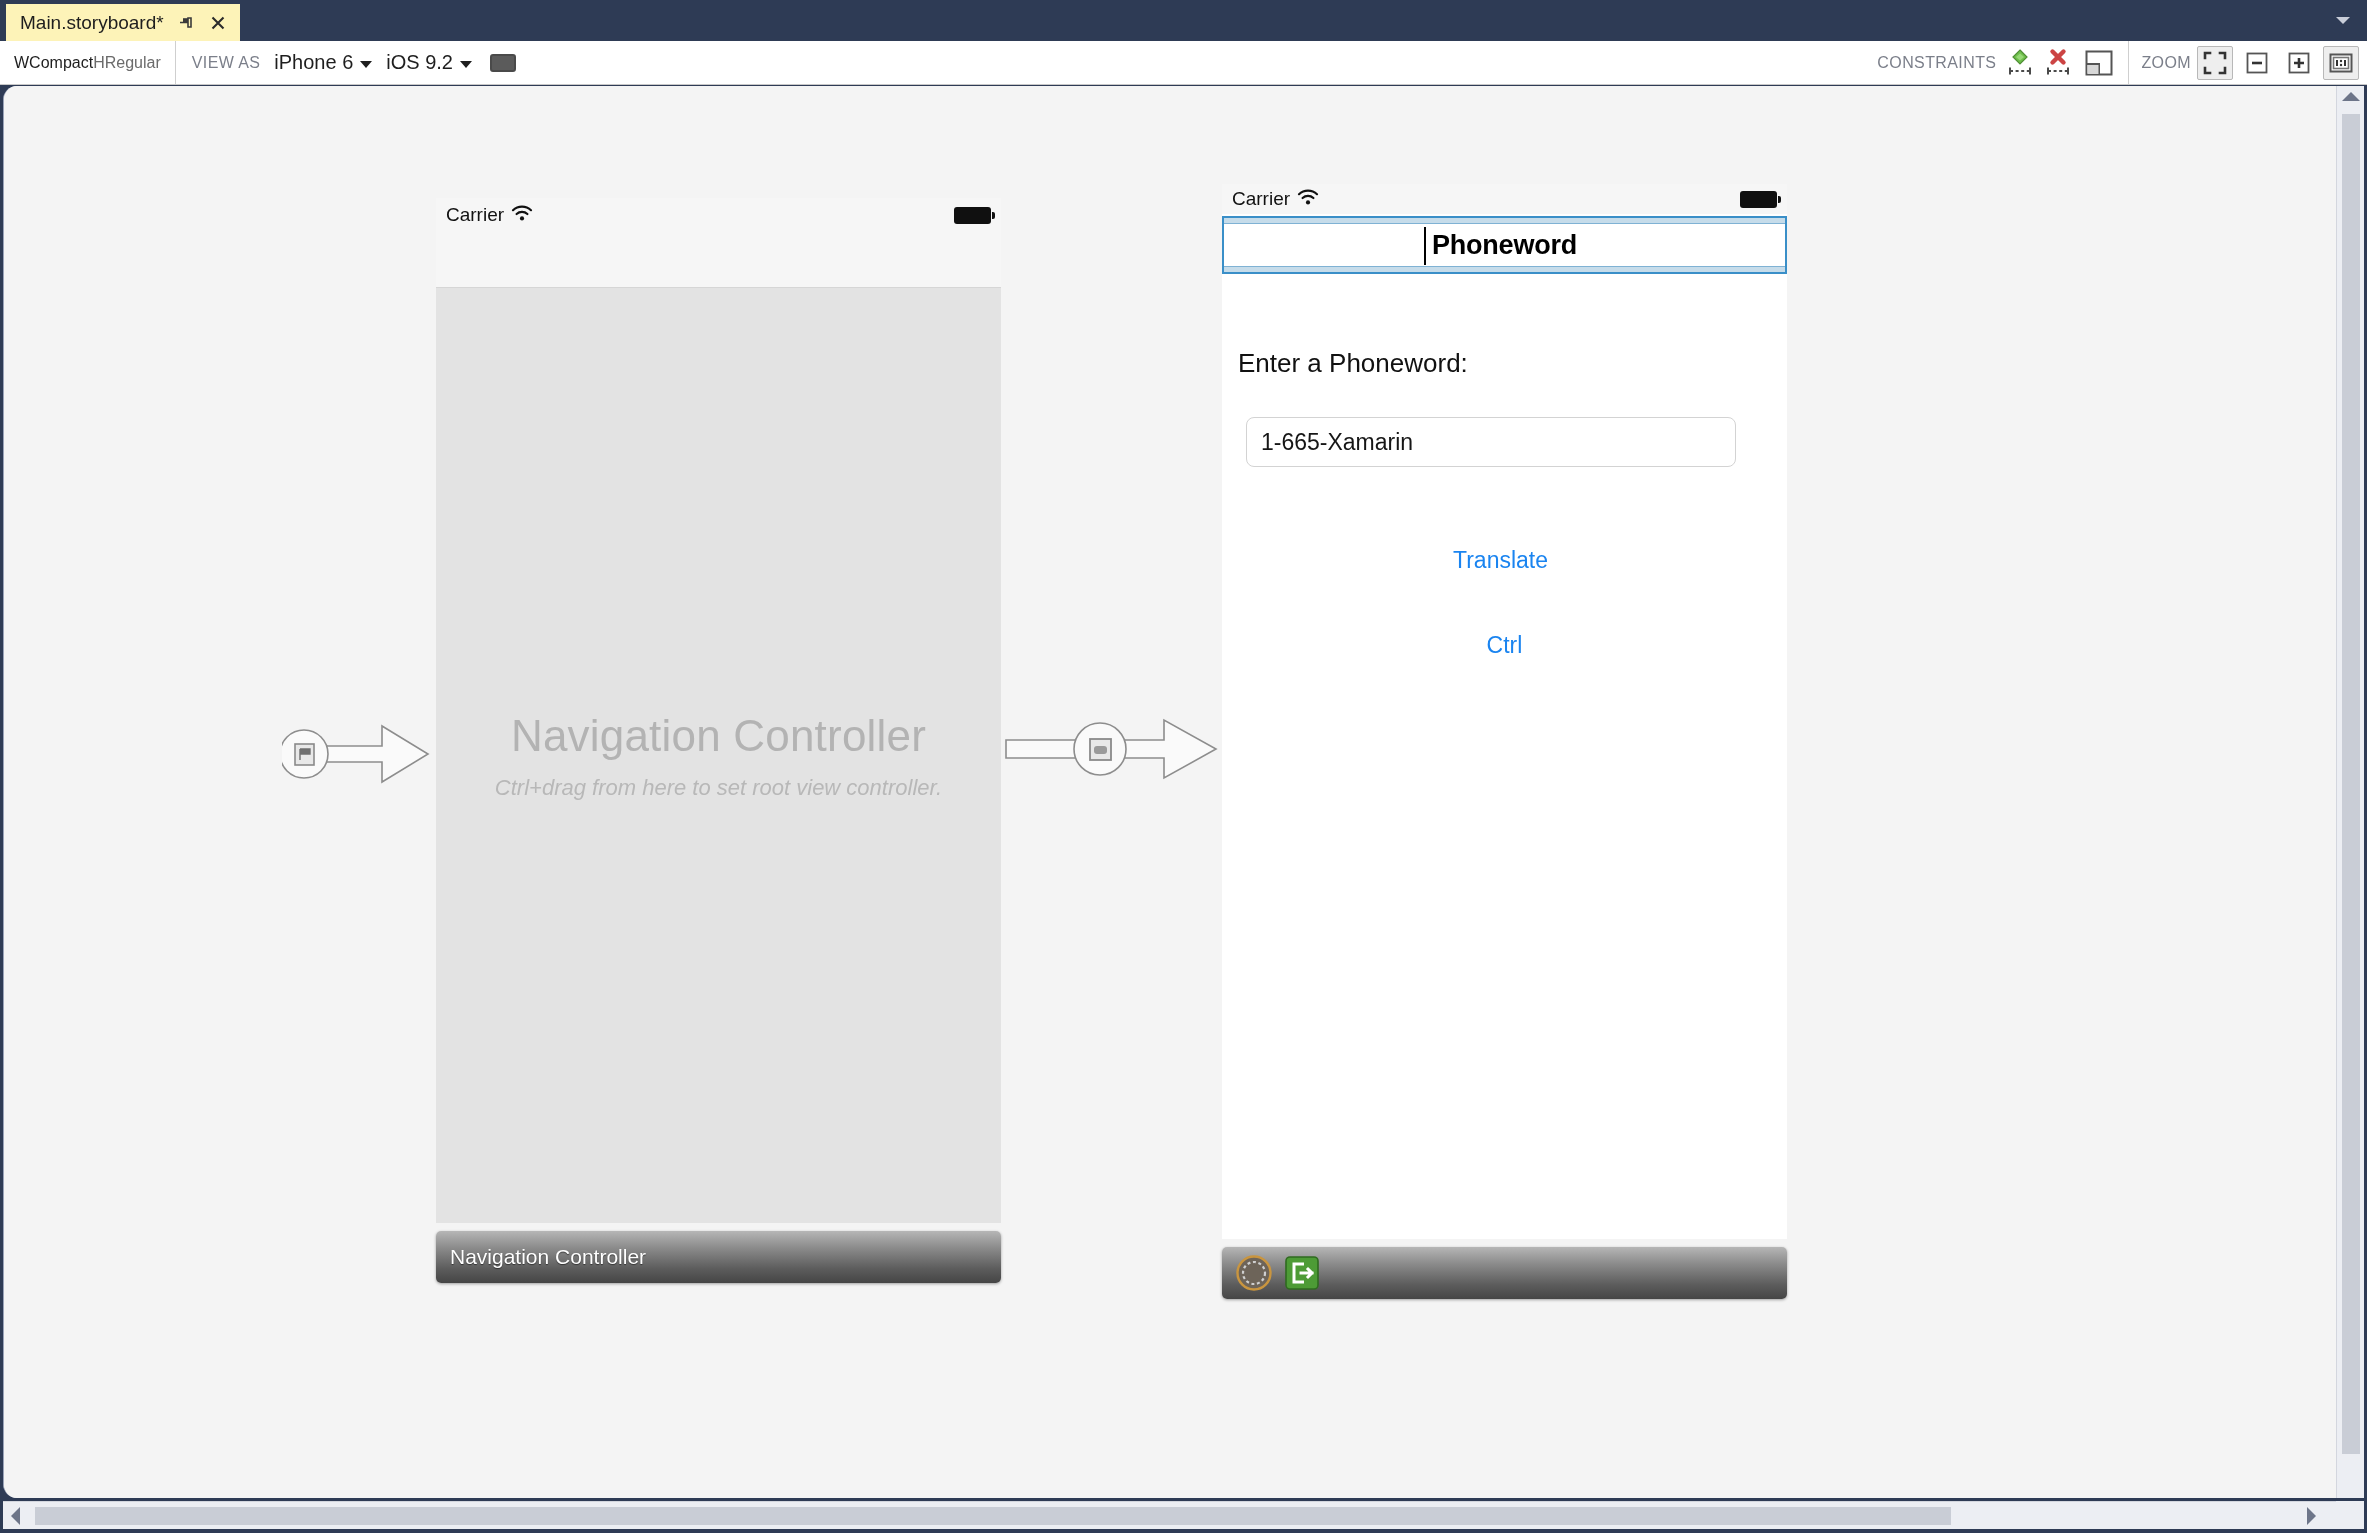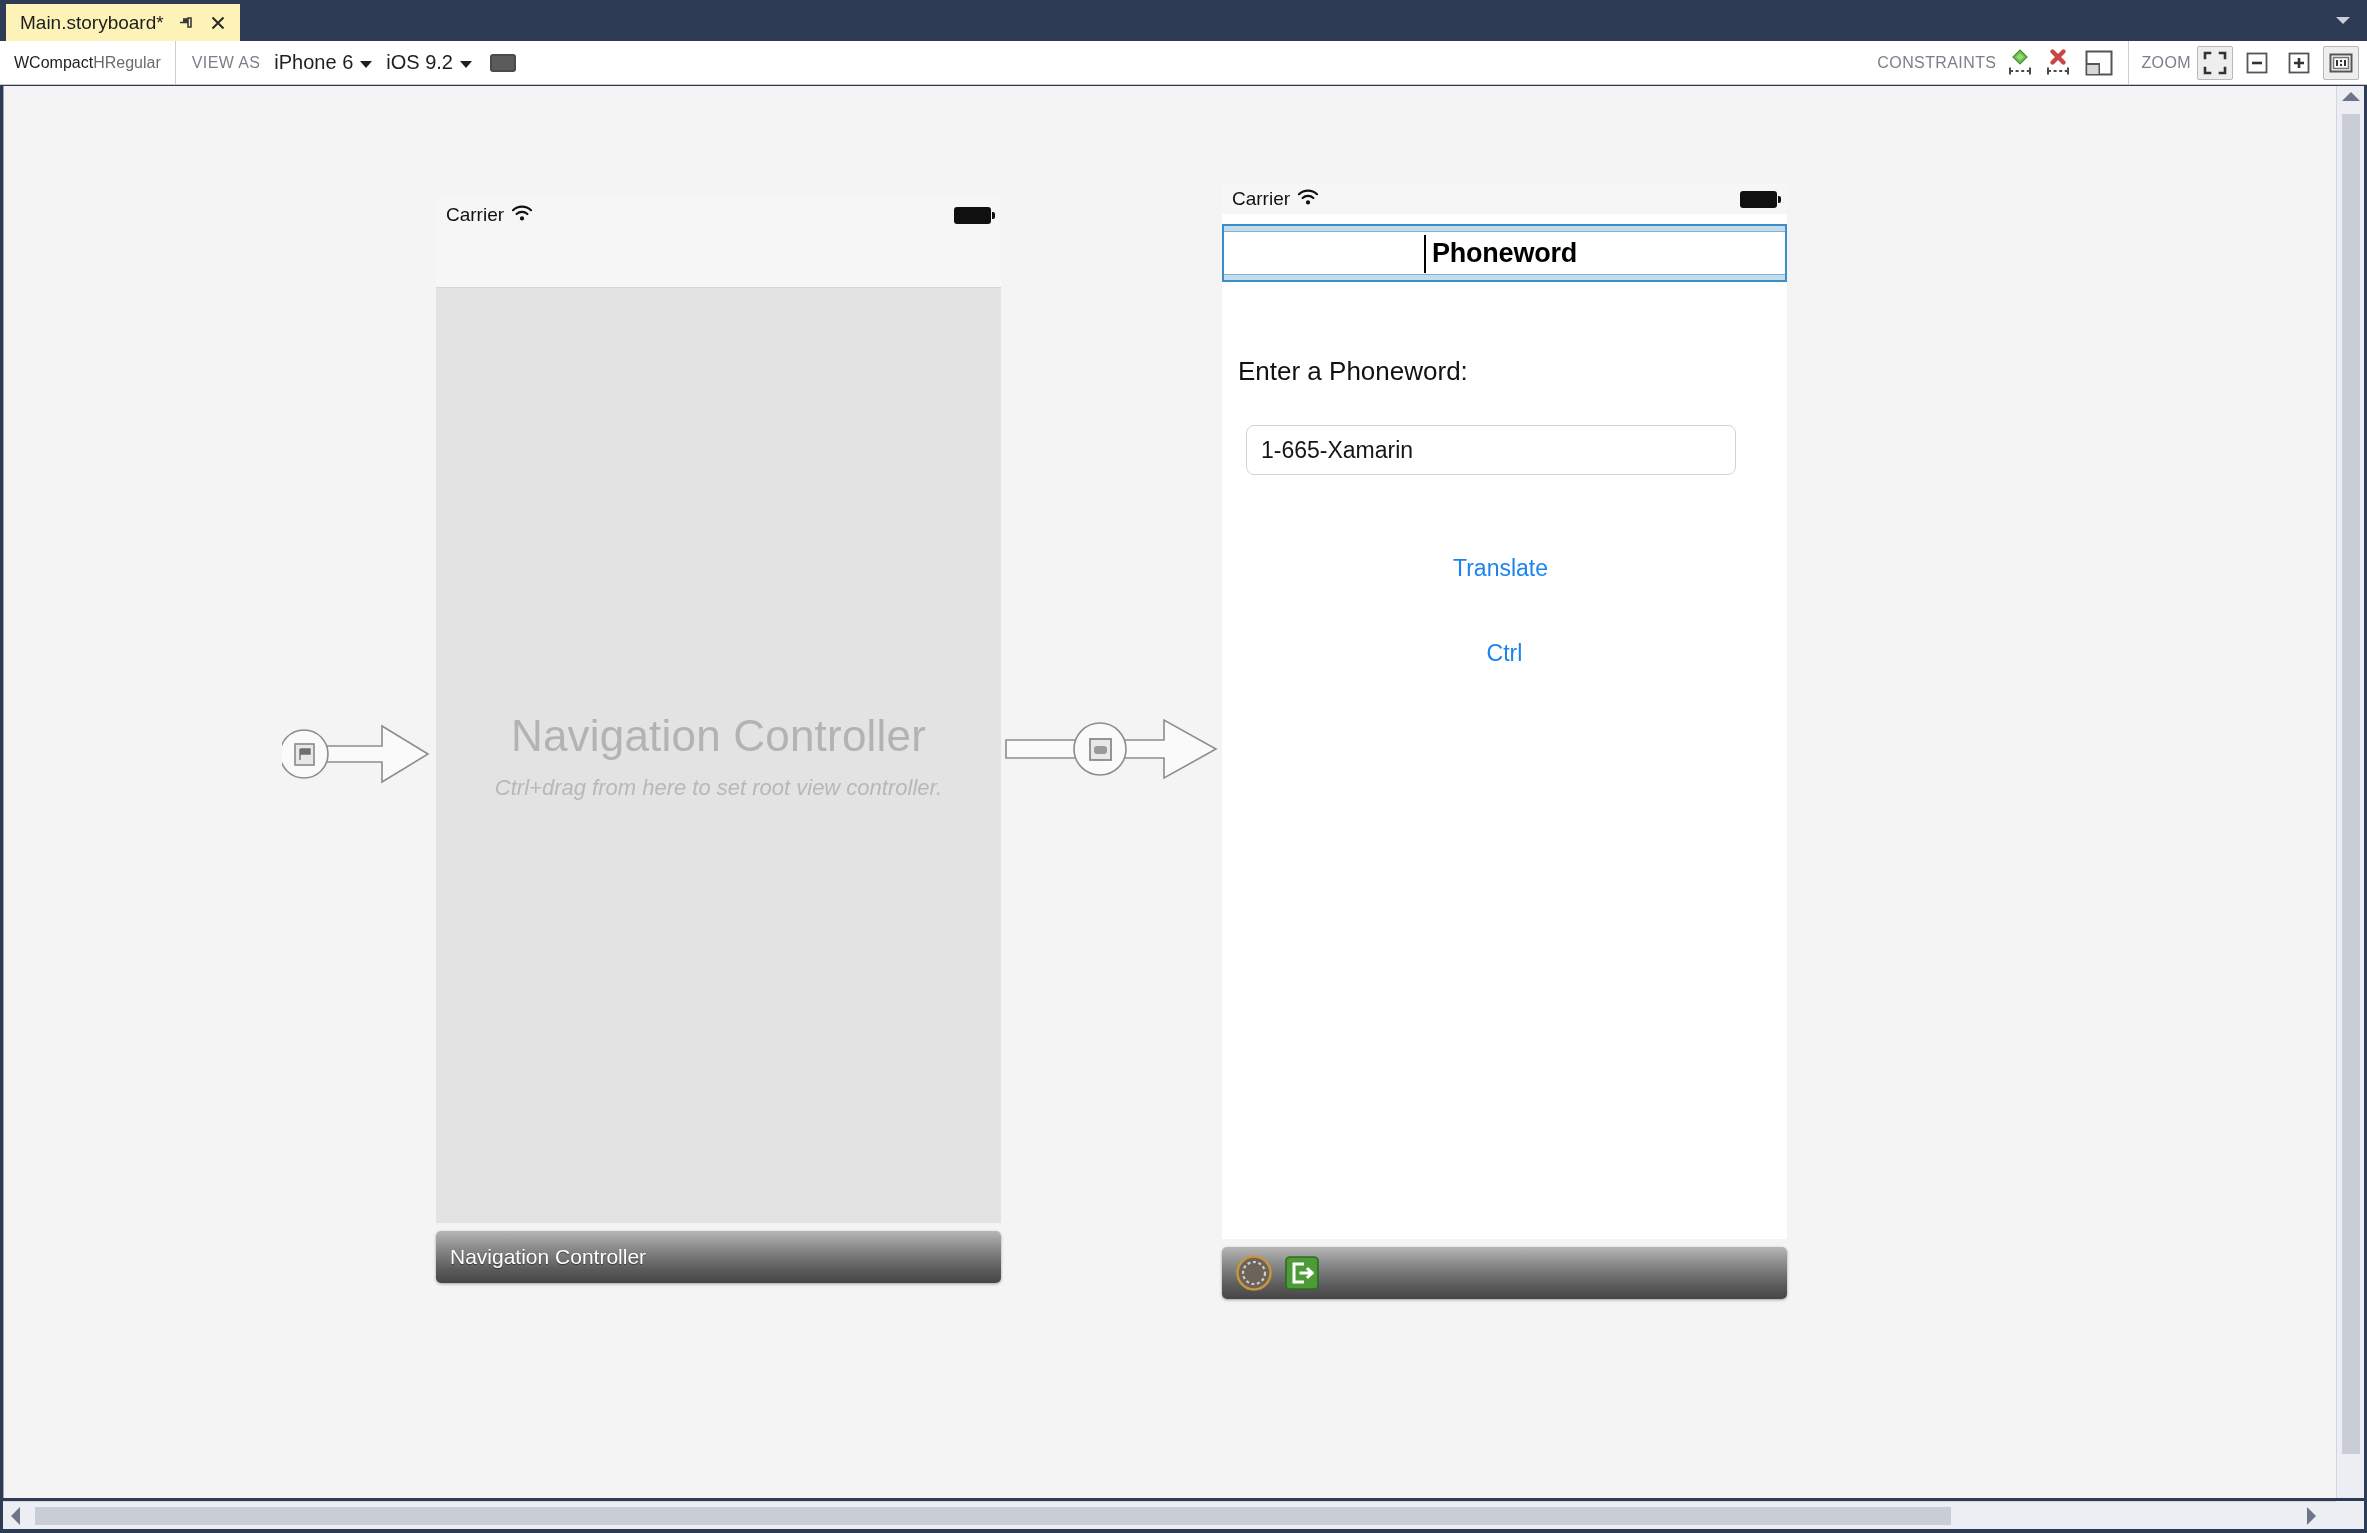--- a/index.html
+++ b/index.html
@@ -125,20 +125,21 @@
   }
   .tb-icon-plain { cursor: pointer; display:flex; align-items:center; }
 
   
   #canvas-wrap {
     position: absolute; left: 3px; top: 86px;
     width: 2361px; height: 1412px;
     background: #f4f4f4;
     overflow: hidden;
     border-left: 1px solid #9aa3b8;
+    border-radius: 14px;
   }
   #canvas {
     position: absolute; inset: 0;
     background: #f4f4f4;
   }
 
   
   #vscroll {
     position: absolute; right: 3px; top: 86px;
     width: 28px; height: 1412px;
@@ -269,21 +270,21 @@
   #scene-phoneword { left: 1218px; top: 98px; width: 565px; }
   #pw-screen { width: 565px; height: 1055px; background: #fff; }
   #pw-statusbar { background: #f6f6f6; height: 30px; }
 
   
   #pw-navbar-selected {
     position: relative;
     border: 2px solid #3a8fc8;
     background: #c6dcea;
     padding: 5px 0;
-    margin-top: 10px;
+    margin-top: 2px;
   }
   #pw-navbar-field {
     background: #ffffff;
     border-top: 1px solid #7fb2d4;
     border-bottom: 1px solid #7fb2d4;
     height: 44px;
     display: flex; align-items: center; justify-content: center;
     position: relative;
   }
   #pw-navbar-title {

